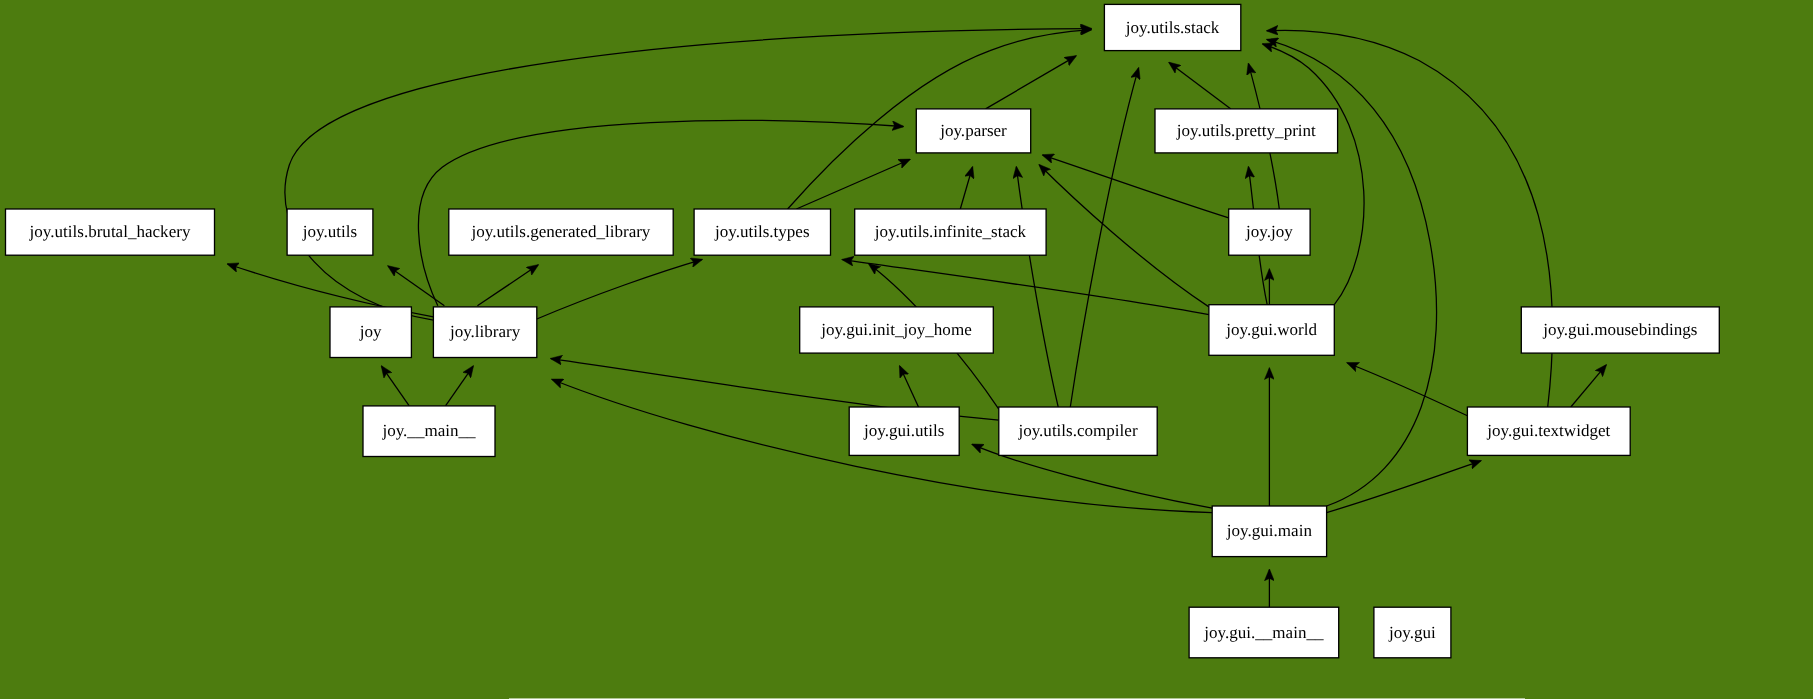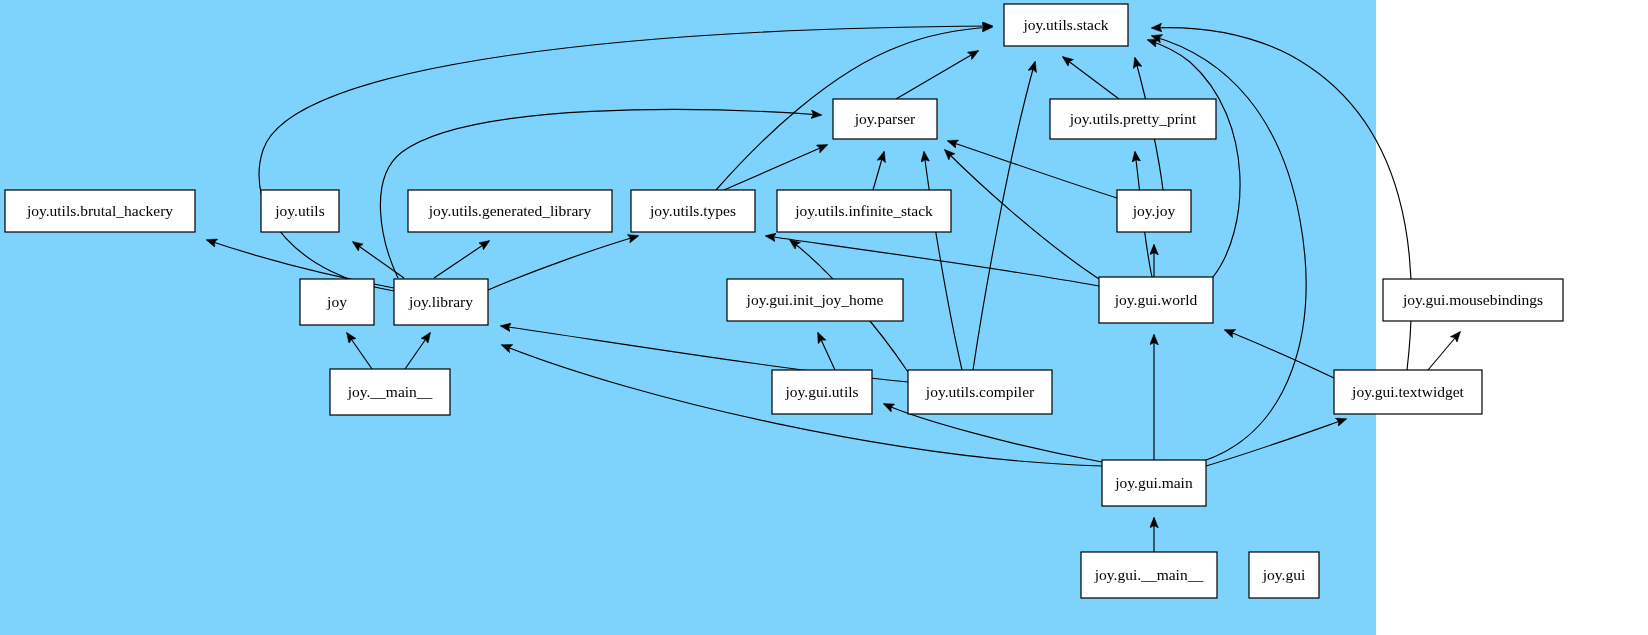--- a/index.html
+++ b/index.html
@@ -8,23 +8,23 @@
     background: #ffffff;
   }
   body {
     width: 1648px;
     height: 635px;
     font-family: "Liberation Serif", "DejaVu Serif", serif;
     overflow: hidden;
   }
   #graph-root {
     position: relative;
-    width: 1376px;
+    width: 1648px;
     height: 635px;
-    background: #7dd3fc;
+    background: #4d7c0f;
   }
   svg#graph-svg {
     position: absolute;
     top: 0;
     left: 0;
     width: 1648px;
     height: 635px;
     display: block;
   }
   .node-rect {

